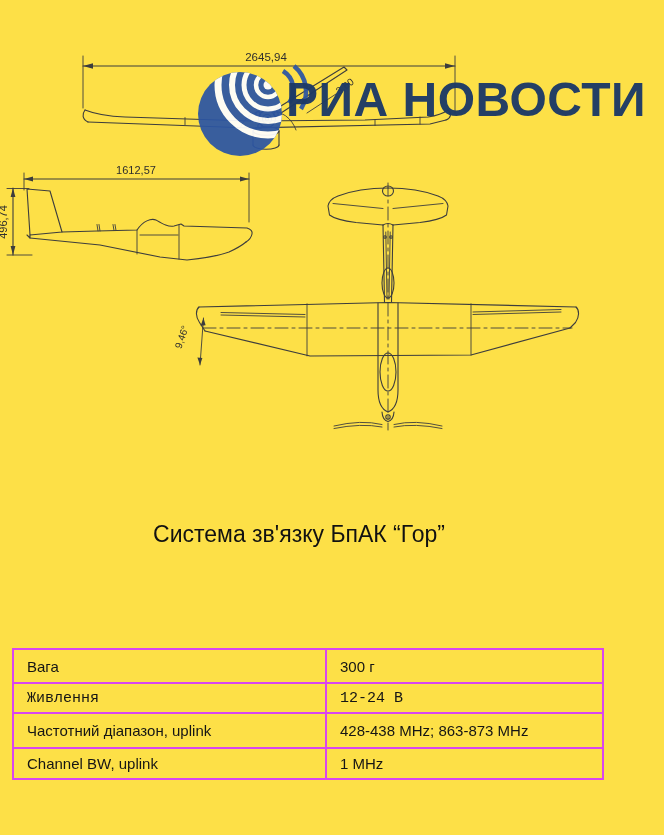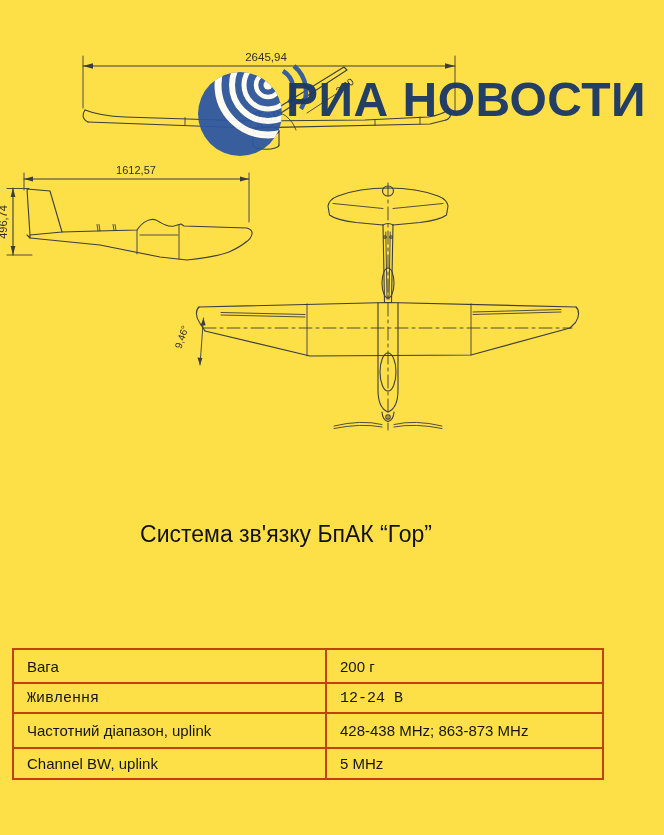--- a/index.html
+++ b/index.html
@@ -19,33 +19,33 @@
   .dima{font-size:10px;}
   #front-view{left:0;top:28px;}
   #side-view{left:0;top:158px;}
   #top-view{left:155px;top:175px;}
   .logo{position:absolute;left:190px;top:65px;width:130px;height:100px;opacity:.93;}
   .wordmark{
     position:absolute;left:286px;top:81px;height:38px;line-height:38px;
     font-size:48px;font-weight:bold;letter-spacing:.5px;white-space:nowrap;opacity:.97;
   }
   .doc-title{
-    position:absolute;left:8px;top:521px;width:556px;margin:0;
-    font-size:23px;font-weight:normal;text-align:center;color:#111;
+    position:absolute;left:0;top:521px;width:556px;margin:0;
+    font-size:23px;font-weight:normal;text-align:center;color:#111;padding-left:21px;
   }
   .doc-paragraph{
     position:absolute;left:13px;top:560px;width:637px;margin:0;
     font-size:16px;line-height:24px;text-align:justify;text-indent:46px;color:#141414;
   }
   .spec{
     position:absolute;left:12px;top:648px;width:592px;
     border-collapse:collapse;table-layout:fixed;
   }
   .spec td{
-    border:2px solid #c2410c;font-size:15px;color:#151515;
+    border:2px solid #d946ef;font-size:15px;color:#151515;
     padding:0 6px 0 13px;vertical-align:middle;
   }
   .spec td:first-child{width:292px;}
   .spec tr:nth-child(1){height:34px;}
   .spec tr:nth-child(2){height:30px;font-family:Liberation Mono, monospace;}
   .spec tr:nth-child(3){height:35px;margin-top:40px;}
   .spec tr:nth-child(4){height:31px;}
   .spec tr:nth-child(5){height:44px;}
   .spec tr:nth-child(5) td{vertical-align:top;padding-top:0;}
 </style>
@@ -158,30 +158,30 @@
     <text class="dima" x="30" y="163" text-anchor="middle" transform="rotate(-72 30 163)">9,46°</text>
   </svg>
 
   <h1 class="doc-title">Система зв'язку БпАК “Гор”</h1>
 
 
   <table class="spec">
     <tbody>
       <tr>
         <td>Вага</td>
-        <td>200 г</td>
+        <td>300 г</td>
       </tr>
       <tr>
         <td>Живлення</td>
         <td>12-24 В</td>
       </tr>
       <tr>
         <td>Частотний діапазон, uplink</td>
         <td>428-438 MHz; 863-873 MHz</td>
       </tr>
       <tr>
         <td>Channel BW, uplink</td>
-        <td>5 MHz</td>
+        <td>1 MHz</td>
       </tr>
     </tbody>
   </table>
 
 </div>
 
 </body></html>

